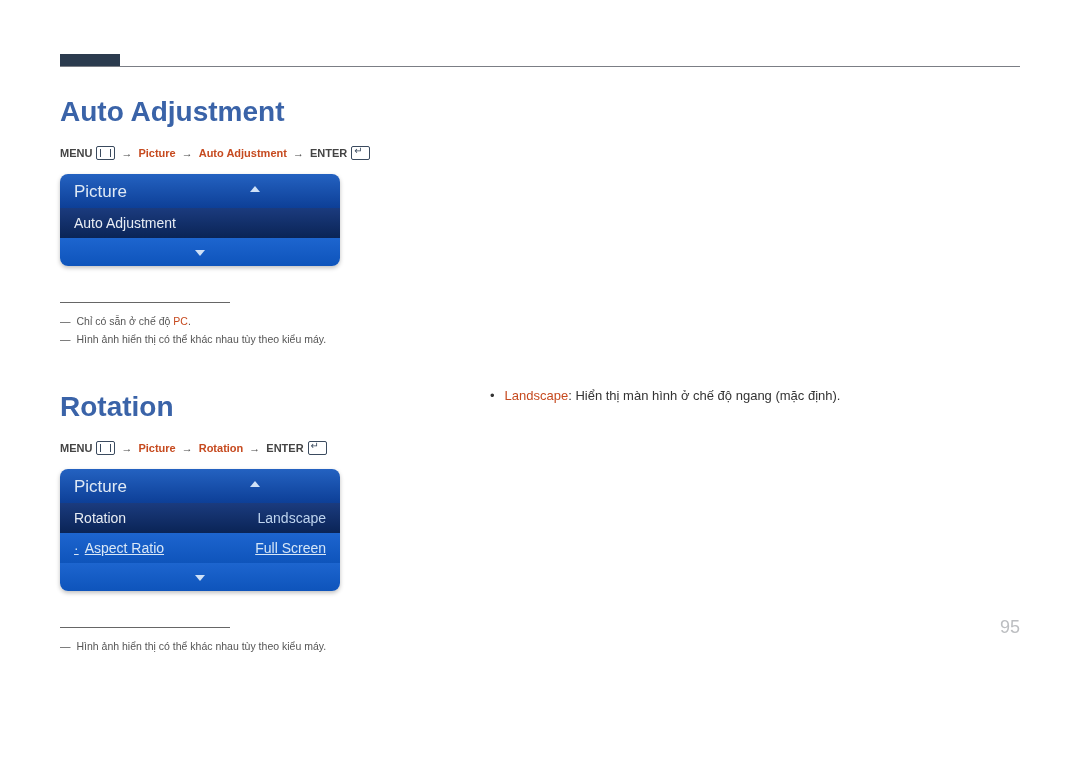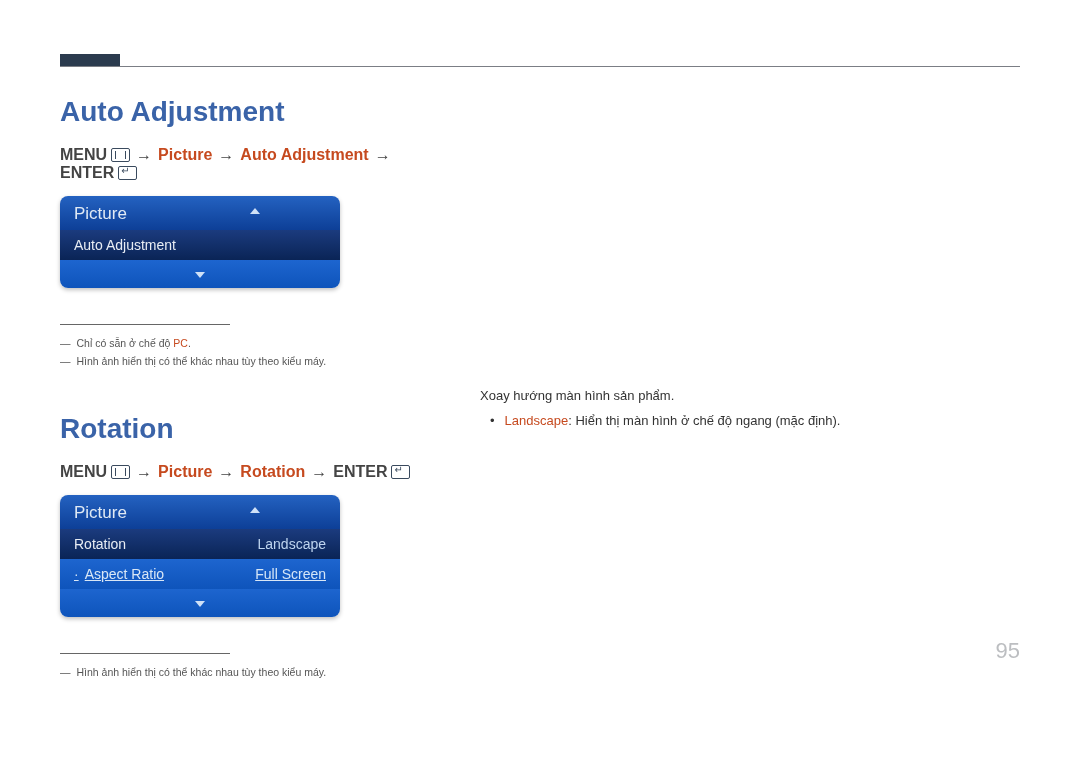--- a/index.html
+++ b/index.html
@@ -49,21 +49,21 @@
     line-height: 1.9;
     padding-top: 10px;
   }
   h1.section {
     font-size: 28px;
     color: #3a63a8;
     margin: 0 0 18px 0;
     font-weight: bold;
   }
   .crumb {
-    font-size: 16px;
+    font-size: 11px;
     color: #444;
     margin-bottom: 14px;
     display: flex;
     align-items: center;
     flex-wrap: wrap;
   }
   .crumb .menu-lbl { font-weight: bold; }
   .crumb .arrow { margin: 0 6px; }
   .crumb .hl { color: #c64a1f; font-weight: bold; }
   .crumb .enter-lbl { font-weight: bold; }
@@ -183,21 +183,21 @@
   }
   .rightcol ul li:before {
     content: "•";
     margin: 0 10px 0 10px;
   }
 
   .pagenum {
     position: absolute;
     right: 60px;
     bottom: 18px;
-    font-size: 22px;
+    font-size: 18px;
     color: #bcbec1;
   }
 </style>
 </head>
 <body>
 
 <div class="page">
   <div class="tab-mark"></div>
   <div class="top-line"></div>
 
@@ -273,21 +273,20 @@
         <div class="note">
           <span class="dash">―</span><span>Hình ảnh hiển thị có thể khác nhau tùy theo kiểu máy.</span>
         </div>
       </div>
     </div>
 
     <div class="rightcol">
 
       <div style="height:278px"></div>
 
-      <div>Xoay hướng màn hình sản phẩm.</div>
       <ul>
         <li><span class="hl">Landscape</span><span>: Hiển thị màn hình ở chế độ ngang (mặc định).</span></li>
       </ul>
     </div>
   </div>
 
   <div class="pagenum">95</div>
 </div>
 
 </body></html>

